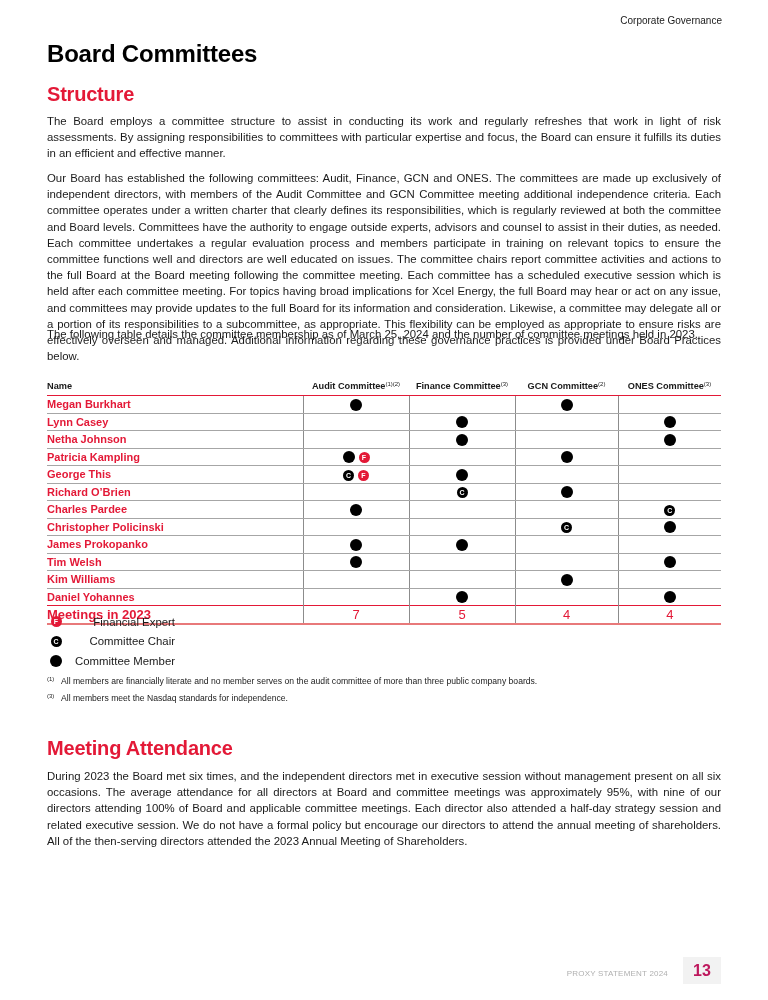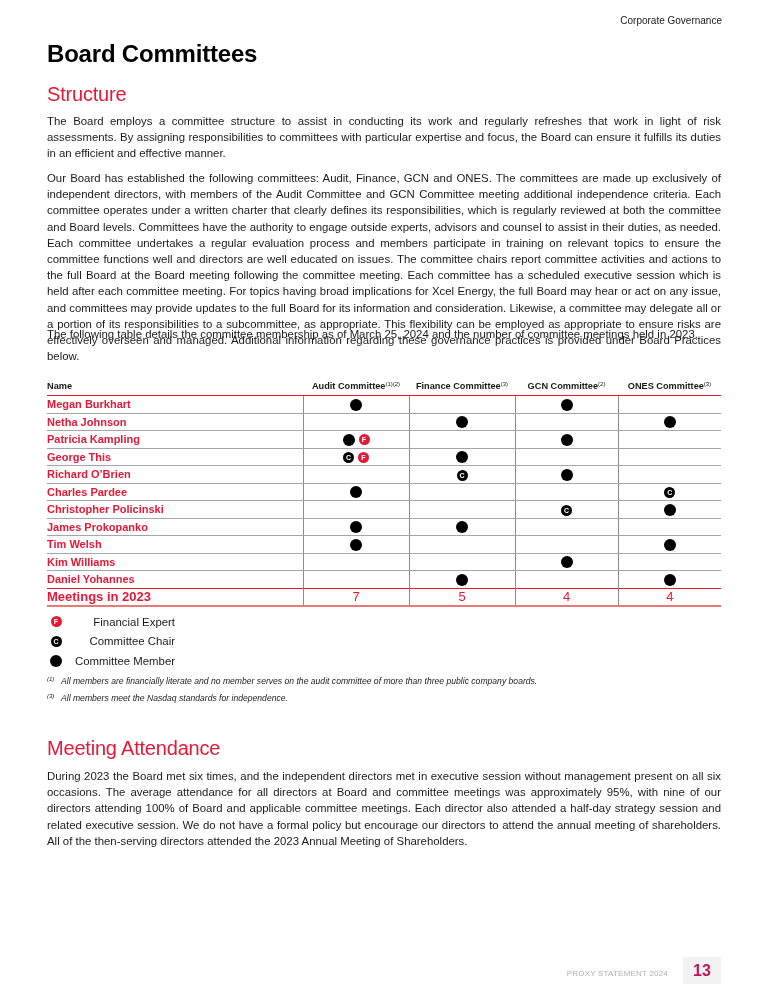--- a/index.html
+++ b/index.html
@@ -1,40 +1,40 @@
 <!DOCTYPE html>
 <html><head>
 <meta charset="utf-8">
 <style>
   html, body { margin:0; padding:0; background:#ffffff; }
   body { width:768px; height:1000px; position:relative; overflow:hidden;
          font-family:"Liberation Sans", sans-serif; color:#1a1a1a; }
   .section-tag { position:absolute; top:15px; right:46px; font-size:10px; color:#1a1a1a; }
   .page-title { position:absolute; left:47px; top:40px; margin:0; font-size:24px; font-weight:bold; color:#000; letter-spacing:-0.2px; }
-  .h2 { position:absolute; left:47px; margin:0; font-size:20px; font-weight:normal; color:#e31937; letter-spacing:-0.2px; }
+  .h2 { position:absolute; left:47px; margin:0; font-size:20px; font-weight:bold; color:#e31937; letter-spacing:-0.2px; }
   .para { position:absolute; left:47px; width:674px; margin:0; font-size:11.4px; line-height:16.2px; text-align:justify; color:#1a1a1a; }
   table.committee { position:absolute; left:47px; top:346px; width:674px; border-collapse:collapse; font-size:11px;margin-top:32px; }
   table.committee th { font-size:9.2px; font-weight:bold; text-align:center; padding:3px 0 4px 0; border-bottom:1.5px solid #e31937; color:#1a1a1a; white-space:nowrap; }
   table.committee th.name-col { text-align:left; }
   table.committee th sup { font-size:6px; vertical-align:top; font-weight:normal; }
   table.committee td { height:16.5px; padding:0; border-bottom:1.5px solid #a6a6a6; text-align:center; vertical-align:middle; }
   table.committee td + td { border-left:1px solid #8c8c8c; }
   table.committee td.name { color:#e31937; font-weight:bold; text-align:left; font-size:11px; }
   table.committee tr.total td { border-top:1.5px solid #e31937; border-bottom:2px solid #e8797a; color:#e31937; font-size:13px; }
   table.committee tr.last-member td { border-bottom:none; }
   .dot { display:inline-block; width:12px; height:12px; border-radius:50%; background:#000; vertical-align:middle; }
   .badge { display:inline-block; width:11px; height:11px; border-radius:50%; font-size:7px; font-weight:bold; color:#fff; text-align:center; line-height:11px; vertical-align:middle; margin-left:4px; }
   .badge.c { background:#000; }
   .badge.f { background:#e31937; }
   .badge.first { margin-left:0; }
   .legend { position:absolute; left:50px; top:612px; font-size:11.4px; }
   .legend-item { height:19.5px; display:flex; align-items:center;justify-content:space-between; }
   .legend-item .sym { width:12px; display:inline-flex; justify-content:center; margin-right:13px; }
   .legend-item .sym .badge { margin-left:0; }
-  .footnotes { position:absolute; left:47px; top:676px; font-size:8.6px;font-style:italic; }
+  .footnotes { position:absolute; left:47px; top:676px; font-size:8.6px; }
   .fn { height:16.5px; display:flex; align-items:flex-start; }
   .fn .mark { font-size:6px; width:14px; color:#1a1a1a; }
   .footer-text { position:absolute; right:100px; top:969px; font-size:8px; color:#b0b0b0; letter-spacing:0.2px; }
   .page-num { position:absolute; left:683px; top:957px; width:38px; height:27px; background:#f2f2f2; font-size:16px; font-weight:bold; color:#be185d; text-align:center; line-height:27px; }
 </style>
 </head>
 <body>
 
 <div class="section-tag">Corporate Governance</div>
 
@@ -63,20 +63,27 @@
       <th><span>ONES Committee</span><sup>(3)</sup></th>
     </tr>
   </thead>
   <tbody id="committee-body">
       <tr>
         <td class="name">Megan Burkhart</td>
         <td><span class="dot"></span></td>
         <td></td>
         <td><span class="dot"></span></td>
         <td></td>
+      </tr>
+      <tr>
+        <td class="name">Lynn Casey</td>
+        <td></td>
+        <td><span class="dot"></span></td>
+        <td></td>
+        <td><span class="dot"></span></td>
       </tr>
       <tr>
         <td class="name">Netha Johnson</td>
         <td></td>
         <td><span class="dot"></span></td>
         <td></td>
         <td><span class="dot"></span></td>
       </tr>
       <tr>
         <td class="name">Patricia Kampling</td>

